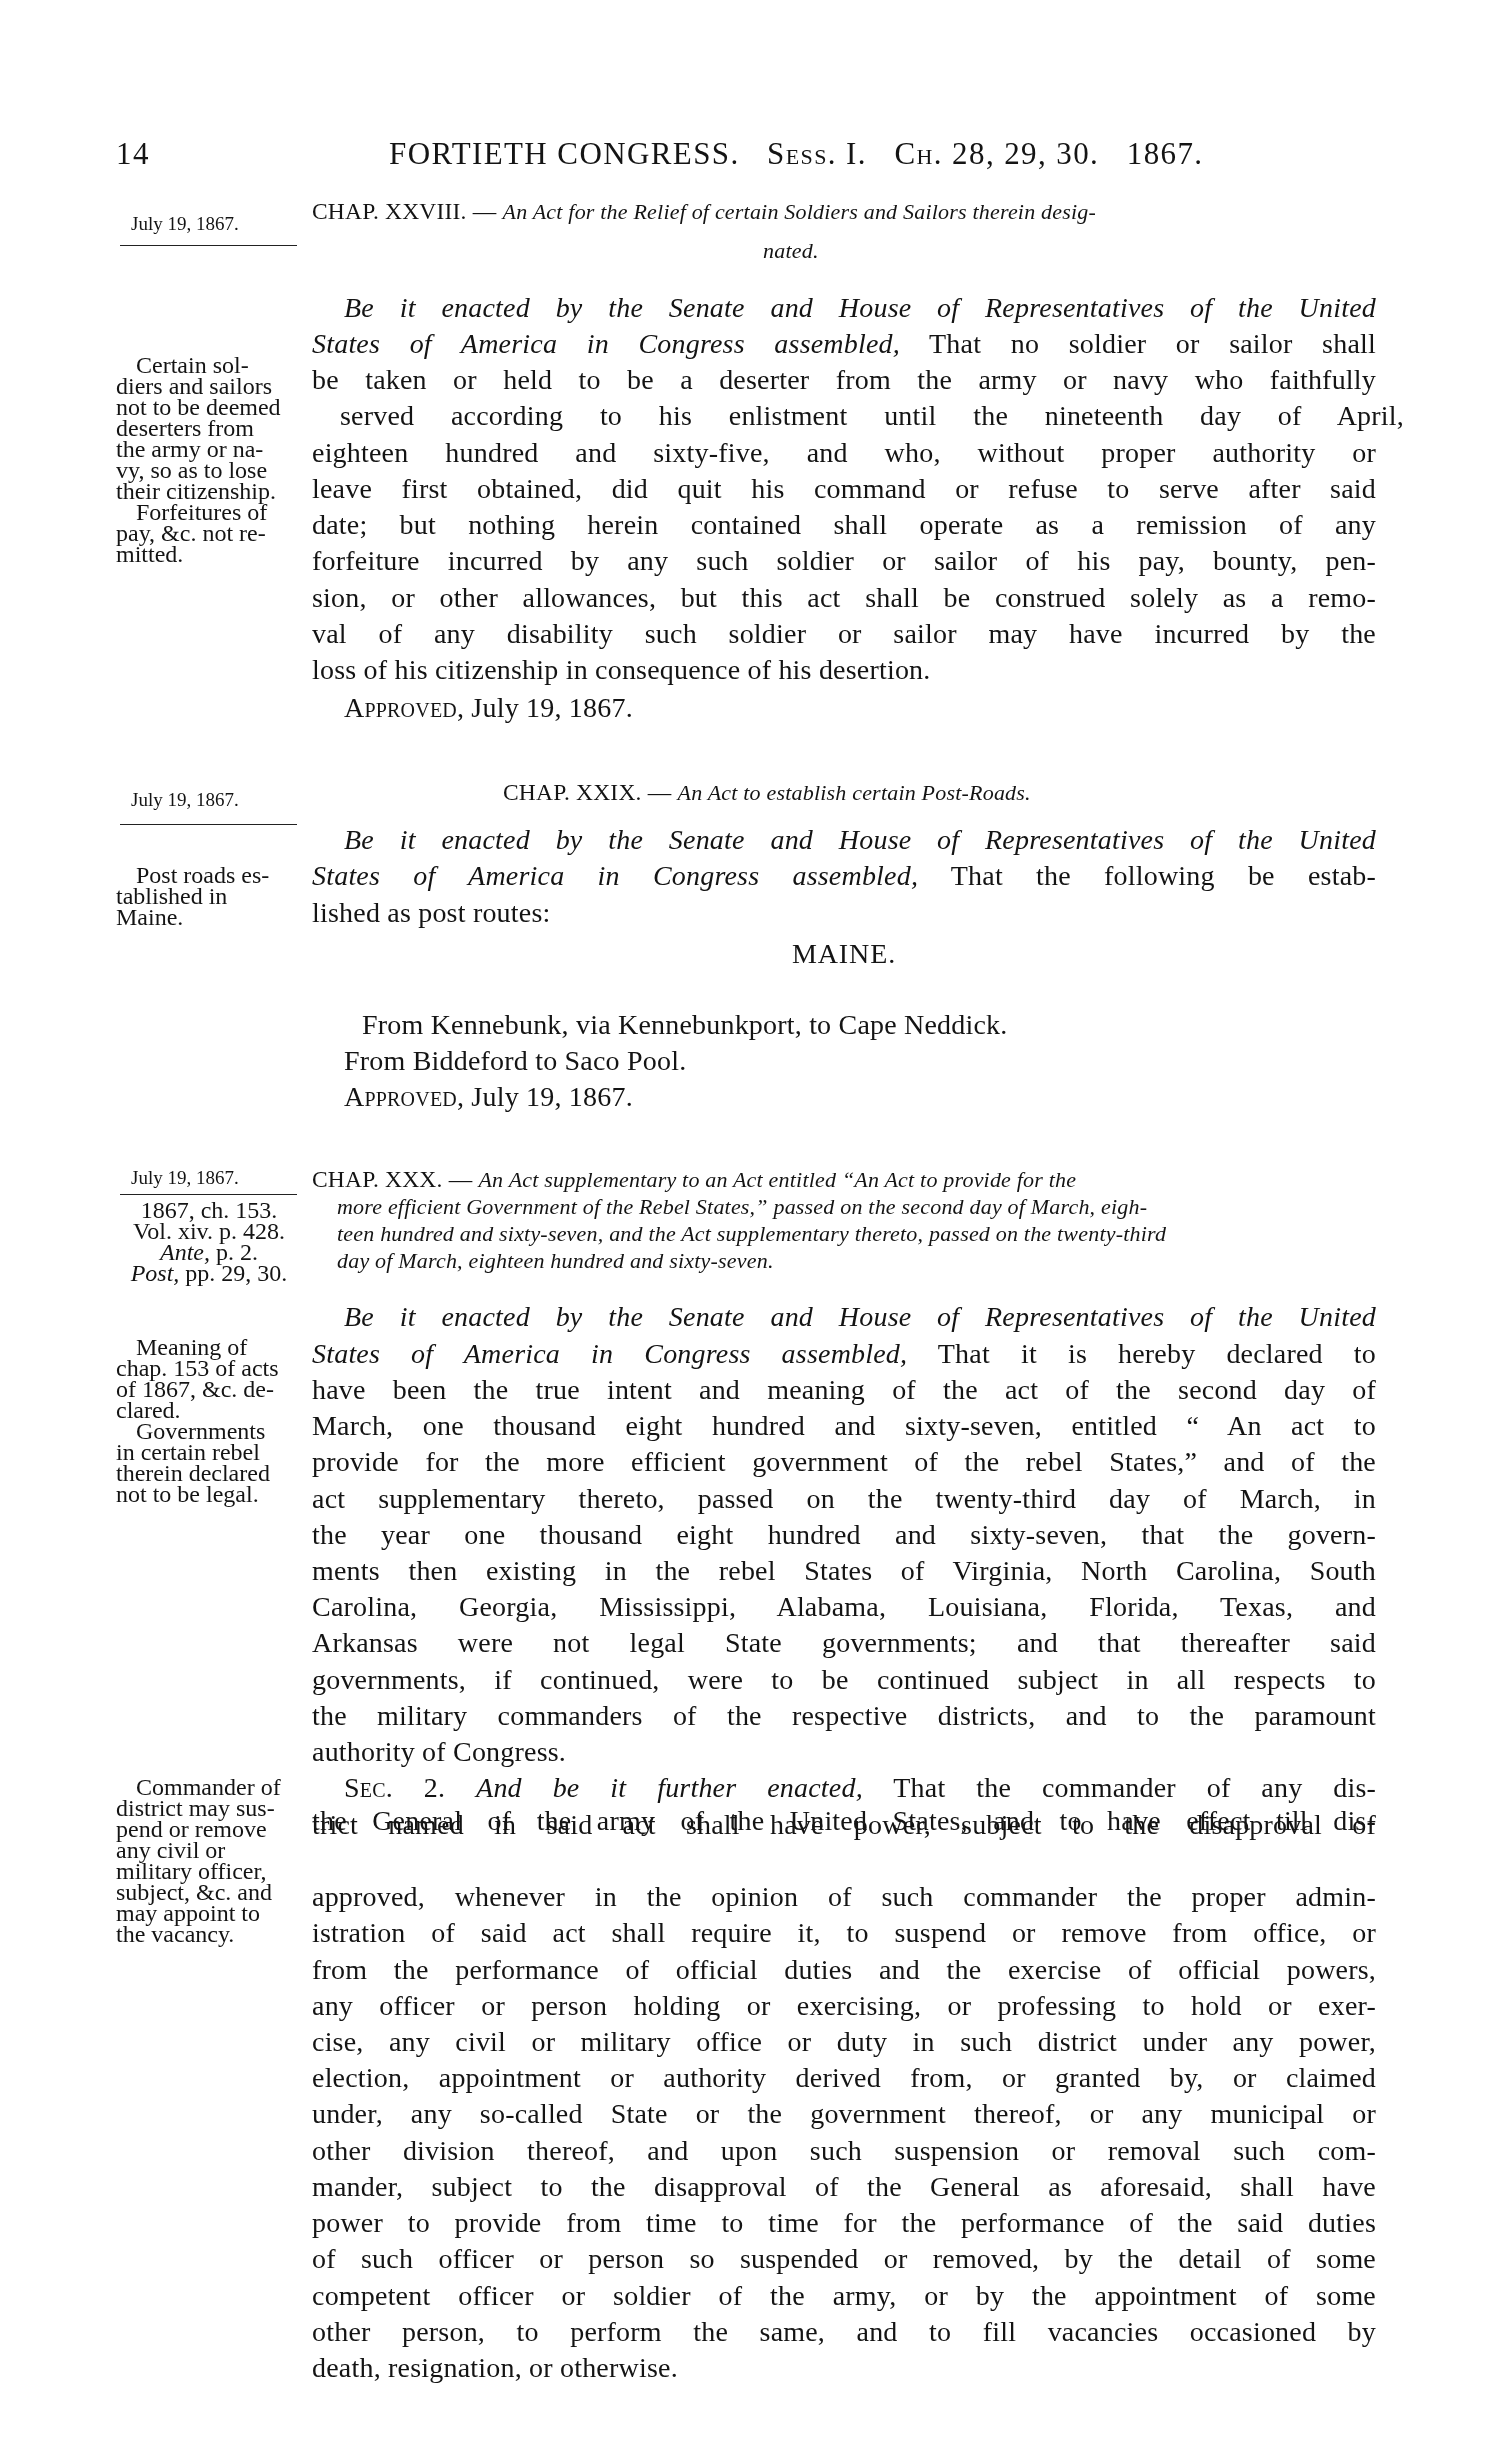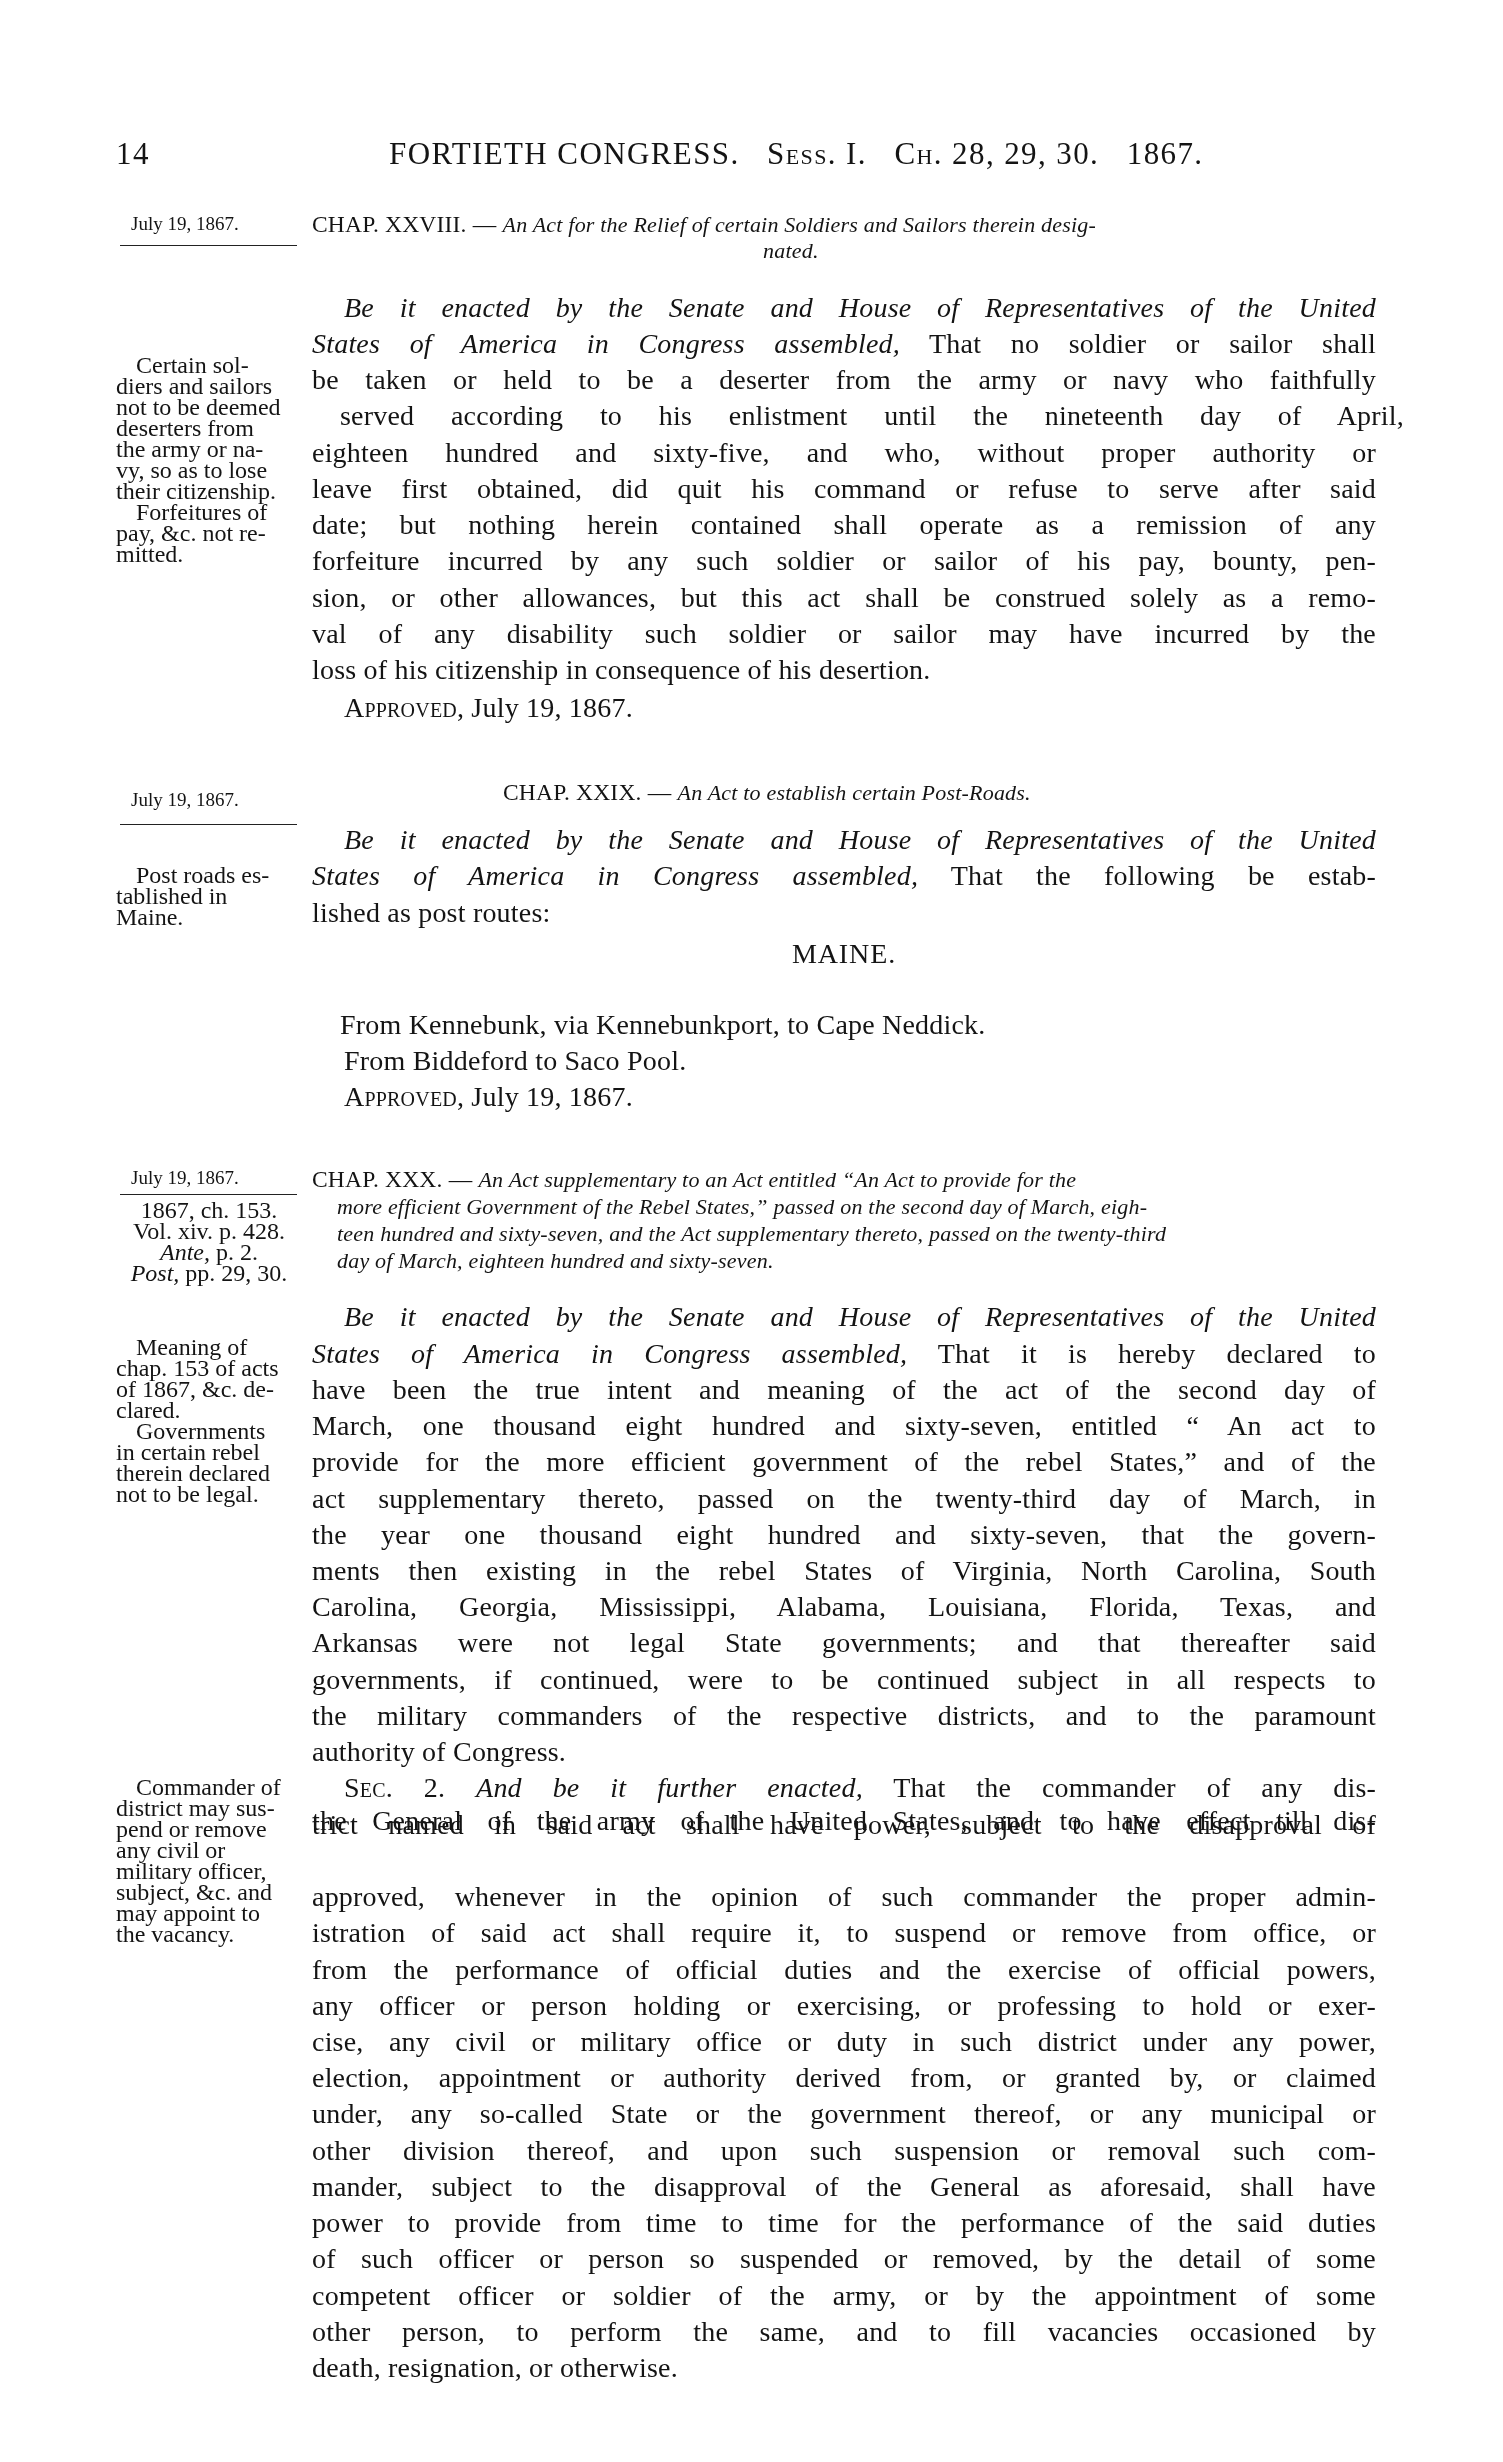--- a/index.html
+++ b/index.html
@@ -29,21 +29,21 @@
   <span>FORTIETH CONGRESS.</span>&nbsp;&nbsp;
   <span class="sc">Sess. I.</span>&nbsp;&nbsp;
   <span class="sc">Ch. 28, 29, 30.</span>&nbsp;&nbsp;
   <span>1867.</span>
 </div>
 
 <section>
   <div class="date" style="left:131px; top:212px;">July 19, 1867.</div>
   <div class="rule" style="left:120px; top:245px; width:177px;"></div>
 
-  <div class="ln chap" style="left:312px; top:211px;font-family:Liberation Serif, serif;">
+  <div class="ln chap" style="left:312px; top:198px;font-family:Liberation Serif, serif;">
     <span>CHAP. XXVIII. —</span>
     <span class="chapsub">An Act for the Relief of certain Soldiers and Sailors therein desig-</span>
   </div>
   <div class="ln chapsub" style="left:763px; top:237px;">nated.</div>
 
   <div class="note" style="top:355px;">
     <div class="i1">Certain sol-</div>
     <div>diers and sailors</div>
     <div>not to be deemed</div>
     <div>deserters from</div>
@@ -90,21 +90,21 @@
     <div>Maine.</div>
   </div>
 
   <div class="ln indent it" style="top:823px; text-align:justify; text-align-last:justify;">Be it enacted by the Senate and House of Representatives of the United</div>
   <div class="ln body" style="top:859px;">
     <span class="it">States of America in Congress assembled,</span>
     <span>That the following be estab-</span>
   </div>
   <div class="ln" style="left:312px; top:896px;">lished as post routes:</div>
   <div class="ln ctr maine" style="left:312px; width:1064px; top:937px;">MAINE.</div>
-  <div class="ln" style="left:340px; top:1008px;font-family:Liberation Serif, serif;">From Kennebunk, via Kennebunkport, to Cape Neddick.</div>
+  <div class="ln" style="left:362px; top:1008px;font-family:Liberation Serif, serif;">From Kennebunk, via Kennebunkport, to Cape Neddick.</div>
   <div class="ln" style="left:344px; top:1044px;">From Biddeford to Saco Pool.</div>
   <div class="ln" style="left:344px; top:1080px;">
     <span class="sc">Approved,</span>
     <span>July 19, 1867.</span>
   </div>
 </section>
 
 <section>
   <div class="date" style="left:131px; top:1166px;">July 19, 1867.</div>
   <div class="rule" style="left:120px; top:1194px; width:177px;"></div>

